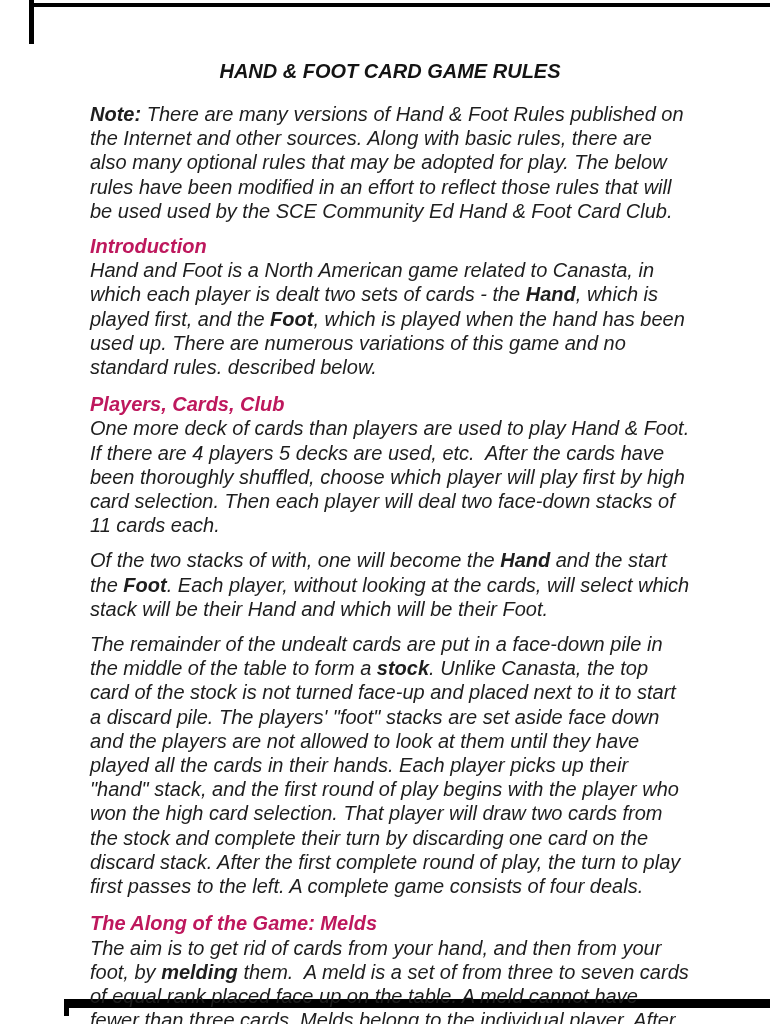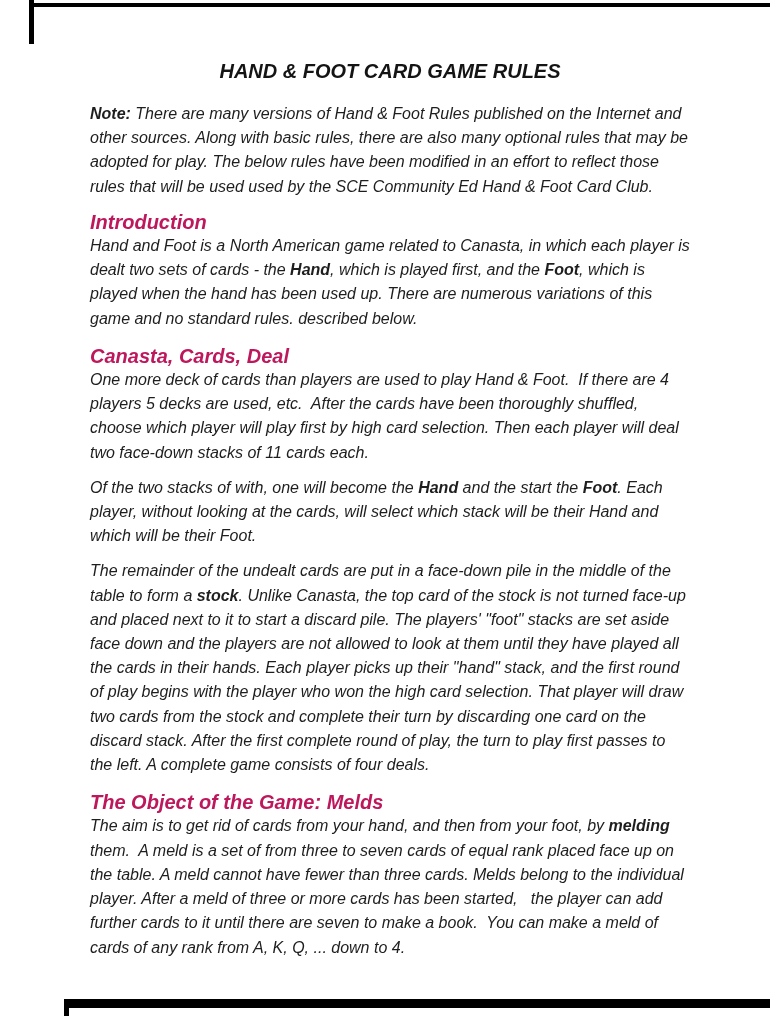--- a/index.html
+++ b/index.html
@@ -35,21 +35,21 @@
   }
   .doc-title {
     font-size: 20px;
     line-height: 26px;
     font-weight: bold;
     text-align: center;
     margin: 0 0 18px 0;
     color: #141414;
   }
   .para {
-    font-size: 16px;
+    font-size: 20px;
     line-height: 24.2px;
     margin: 0 0 11px 0;
     white-space: pre-wrap;
   }
   .section-heading {
     font-size: 20px;
     line-height: 24.2px;
     font-weight: bold;
     margin: 0;
     color: #be185d;
@@ -75,25 +75,25 @@
     <section>
       <p class="para"><span class="run bold">Note:</span><span class="run"> There are many versions of Hand &amp; Foot Rules published on the Internet and other sources. Along with basic rules, there are also many optional rules that may be adopted for play. The below rules have been modified in an effort to reflect those rules that will be used used by the SCE Community Ed Hand &amp; Foot Card Club.</span></p>
     </section>
 
     <section>
       <h2 class="section-heading">Introduction</h2>
       <p class="para"><span class="run">Hand and Foot is a North American game related to Canasta, in which each player is dealt two sets of cards - the </span><span class="run bold">Hand</span><span class="run">, which is played first, and the </span><span class="run bold">Foot</span><span class="run">, which is played when the hand has been used up. There are numerous variations of this game and no standard rules. described below.</span></p>
     </section>
 
     <section>
-      <h2 class="section-heading space-before">Canasta, Cards, Deal</h2>
+      <h2 class="section-heading space-before">Players, Cards, Club</h2>
       <p class="para"><span class="run">One more deck of cards than players are used to play Hand &amp; Foot.  If there are 4 players 5 decks are used, etc.  After the cards have been thoroughly shuffled, choose which player will play first by high card selection. Then each player will deal two face-down stacks of 11 cards each.</span></p>
       <p class="para"><span class="run">Of the two stacks of with, one will become the </span><span class="run bold">Hand</span><span class="run"> and the start the </span><span class="run bold">Foot</span><span class="run">. Each player, without looking at the cards, will select which stack will be their Hand and which will be their Foot.</span></p>
       <p class="para"><span class="run">The remainder of the undealt cards are put in a face-down pile in the middle of the table to form a </span><span class="run bold">stock</span><span class="run">. Unlike Canasta, the top card of the stock is not turned face-up and placed next to it to start a discard pile. The players' "foot" stacks are set aside face down and the players are not allowed to look at them until they have played all the cards in their hands. Each player picks up their "hand" stack, and the first round of play begins with the player who won the high card selection. That player will draw two cards from the stock and complete their turn by discarding one card on the discard stack. After the first complete round of play, the turn to play first passes to the left. A complete game consists of four deals.</span></p>
     </section>
 
     <section>
-      <h2 class="section-heading space-before">The Object of the Game: Melds</h2>
+      <h2 class="section-heading space-before">The Along of the Game: Melds</h2>
       <p class="para"><span class="run">The aim is to get rid of cards from your hand, and then from your foot, by </span><span class="run bold">melding</span><span class="run"> them.  A meld is a set of from three to seven cards of equal rank placed face up on the table. A meld cannot have fewer than three cards. Melds belong to the individual player. After a meld of three or more cards has been started,   the player can add further cards to it until there are seven to make a book.  You can make a meld of cards of any rank from A, K, Q, ... down to 4.</span></p>
     </section>
 
   </div>
 </div>
 
 </body></html>

